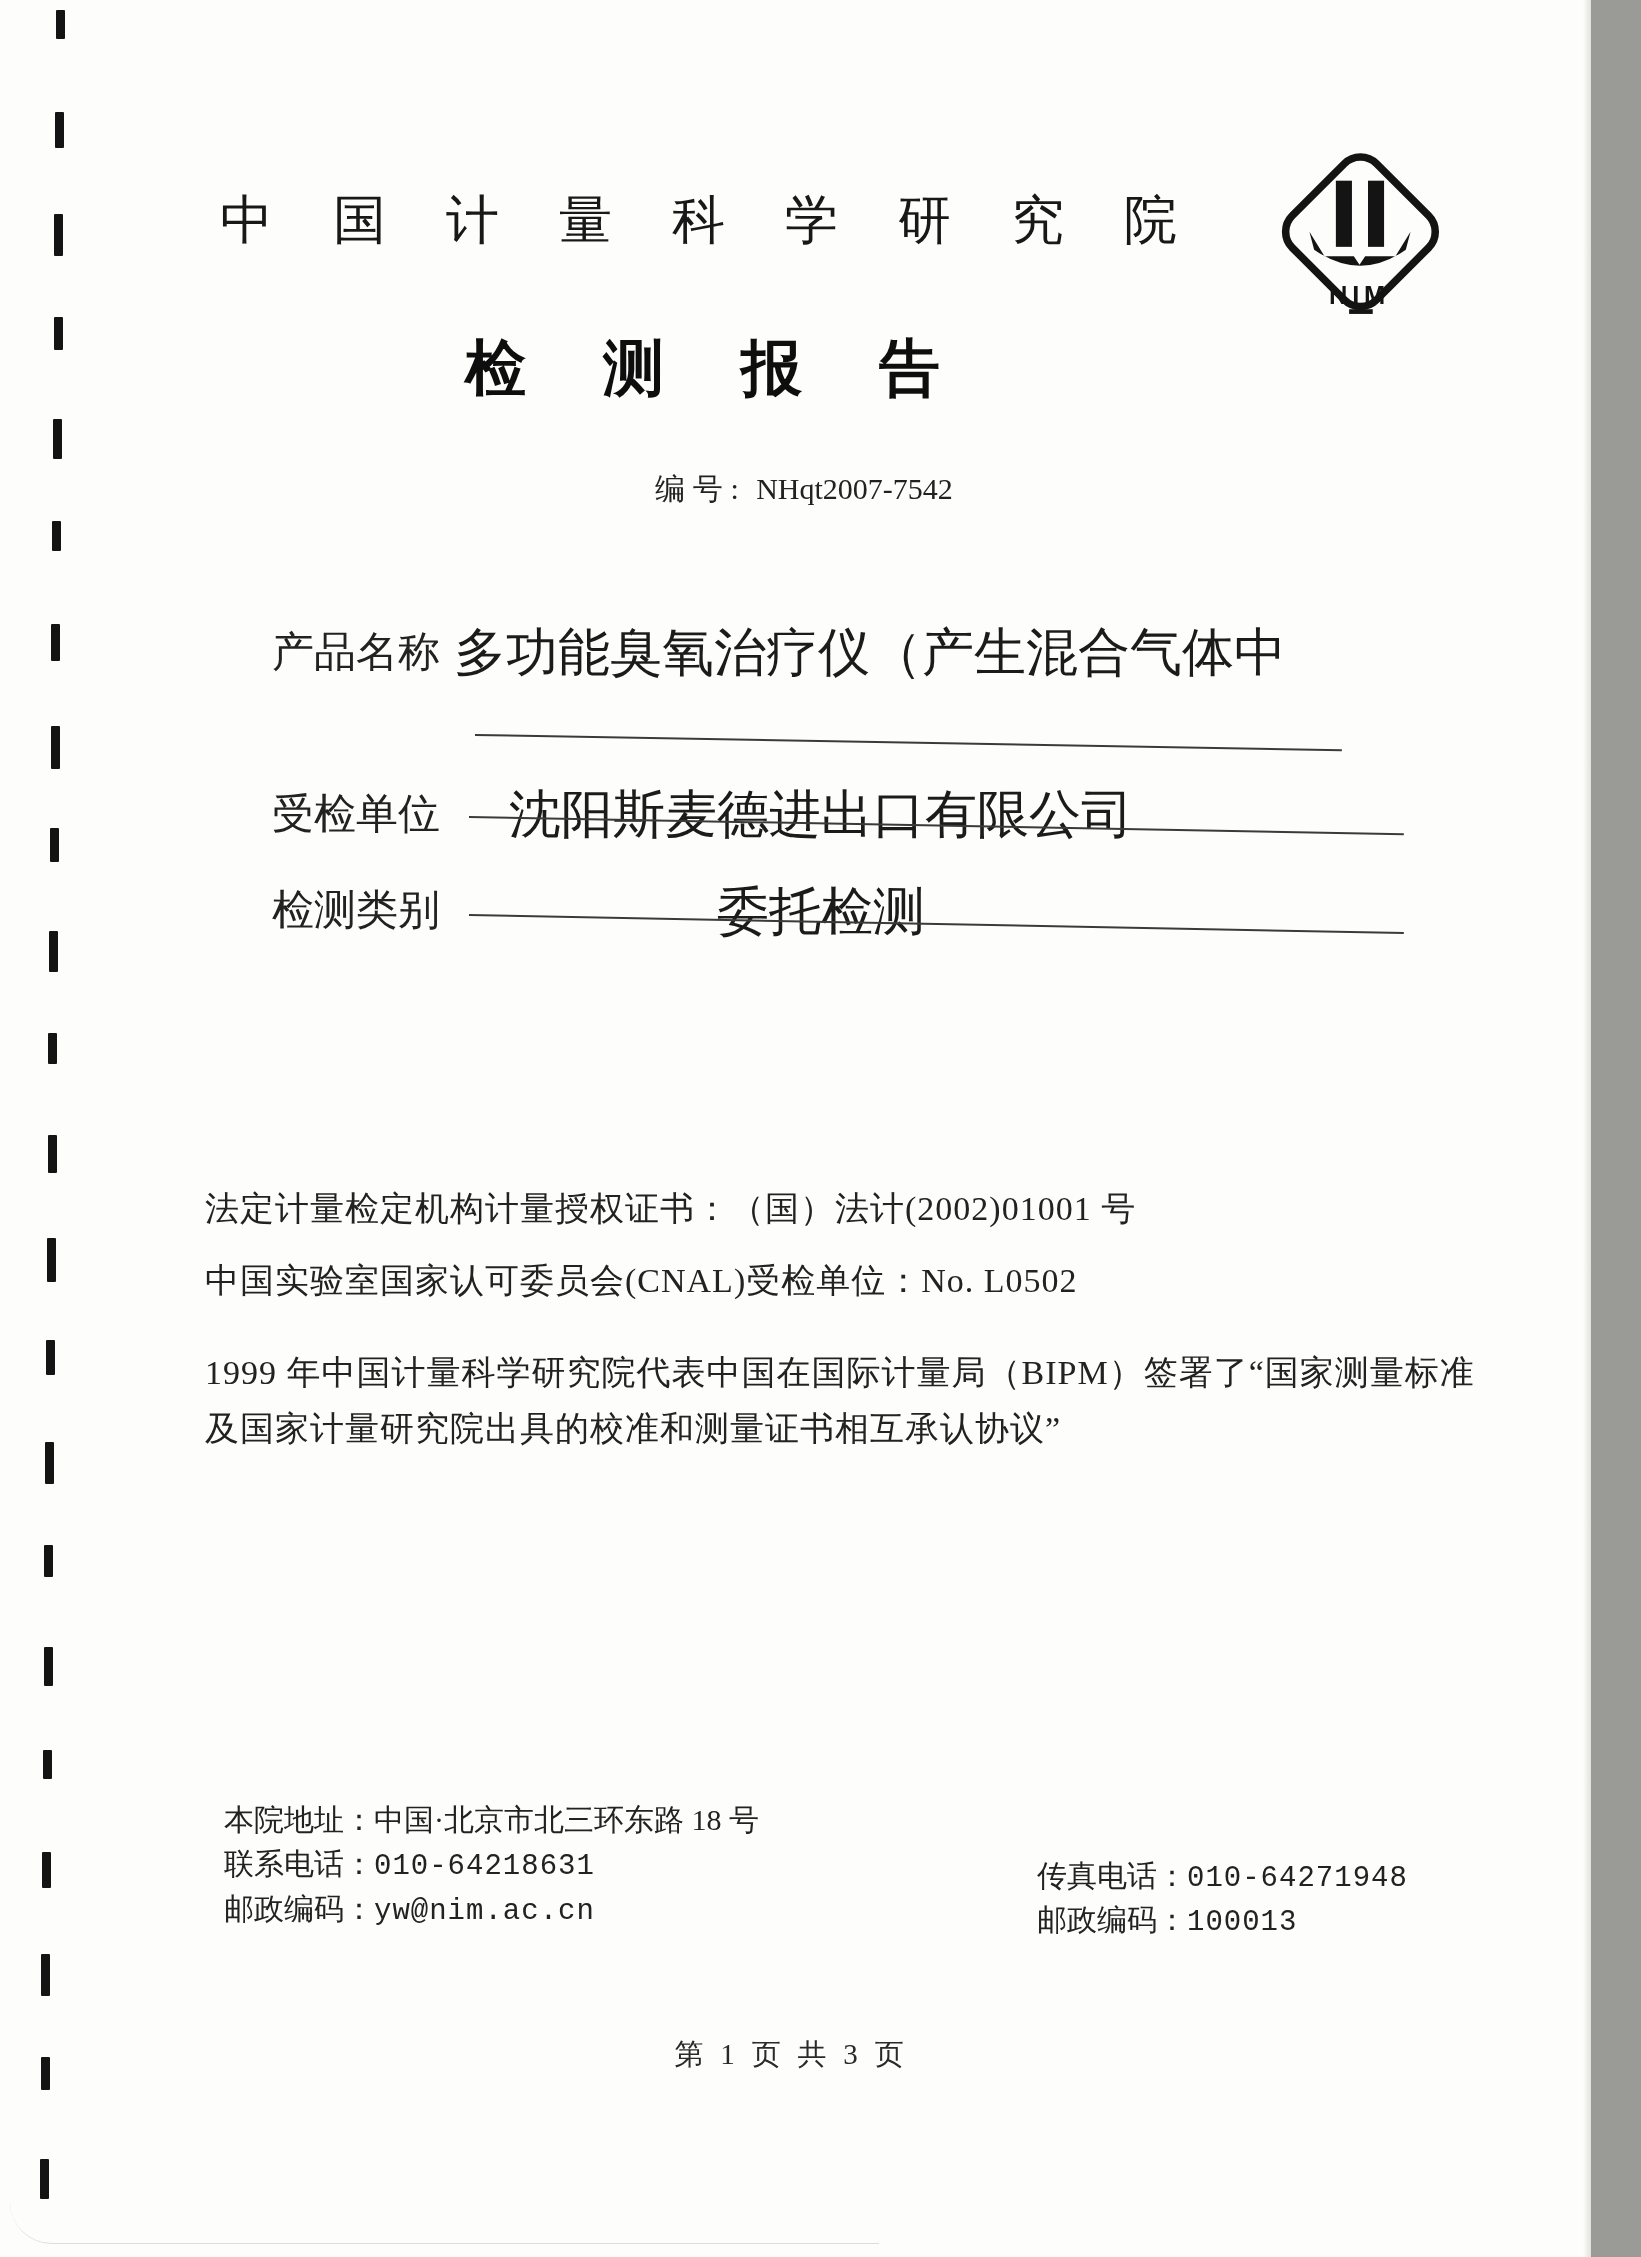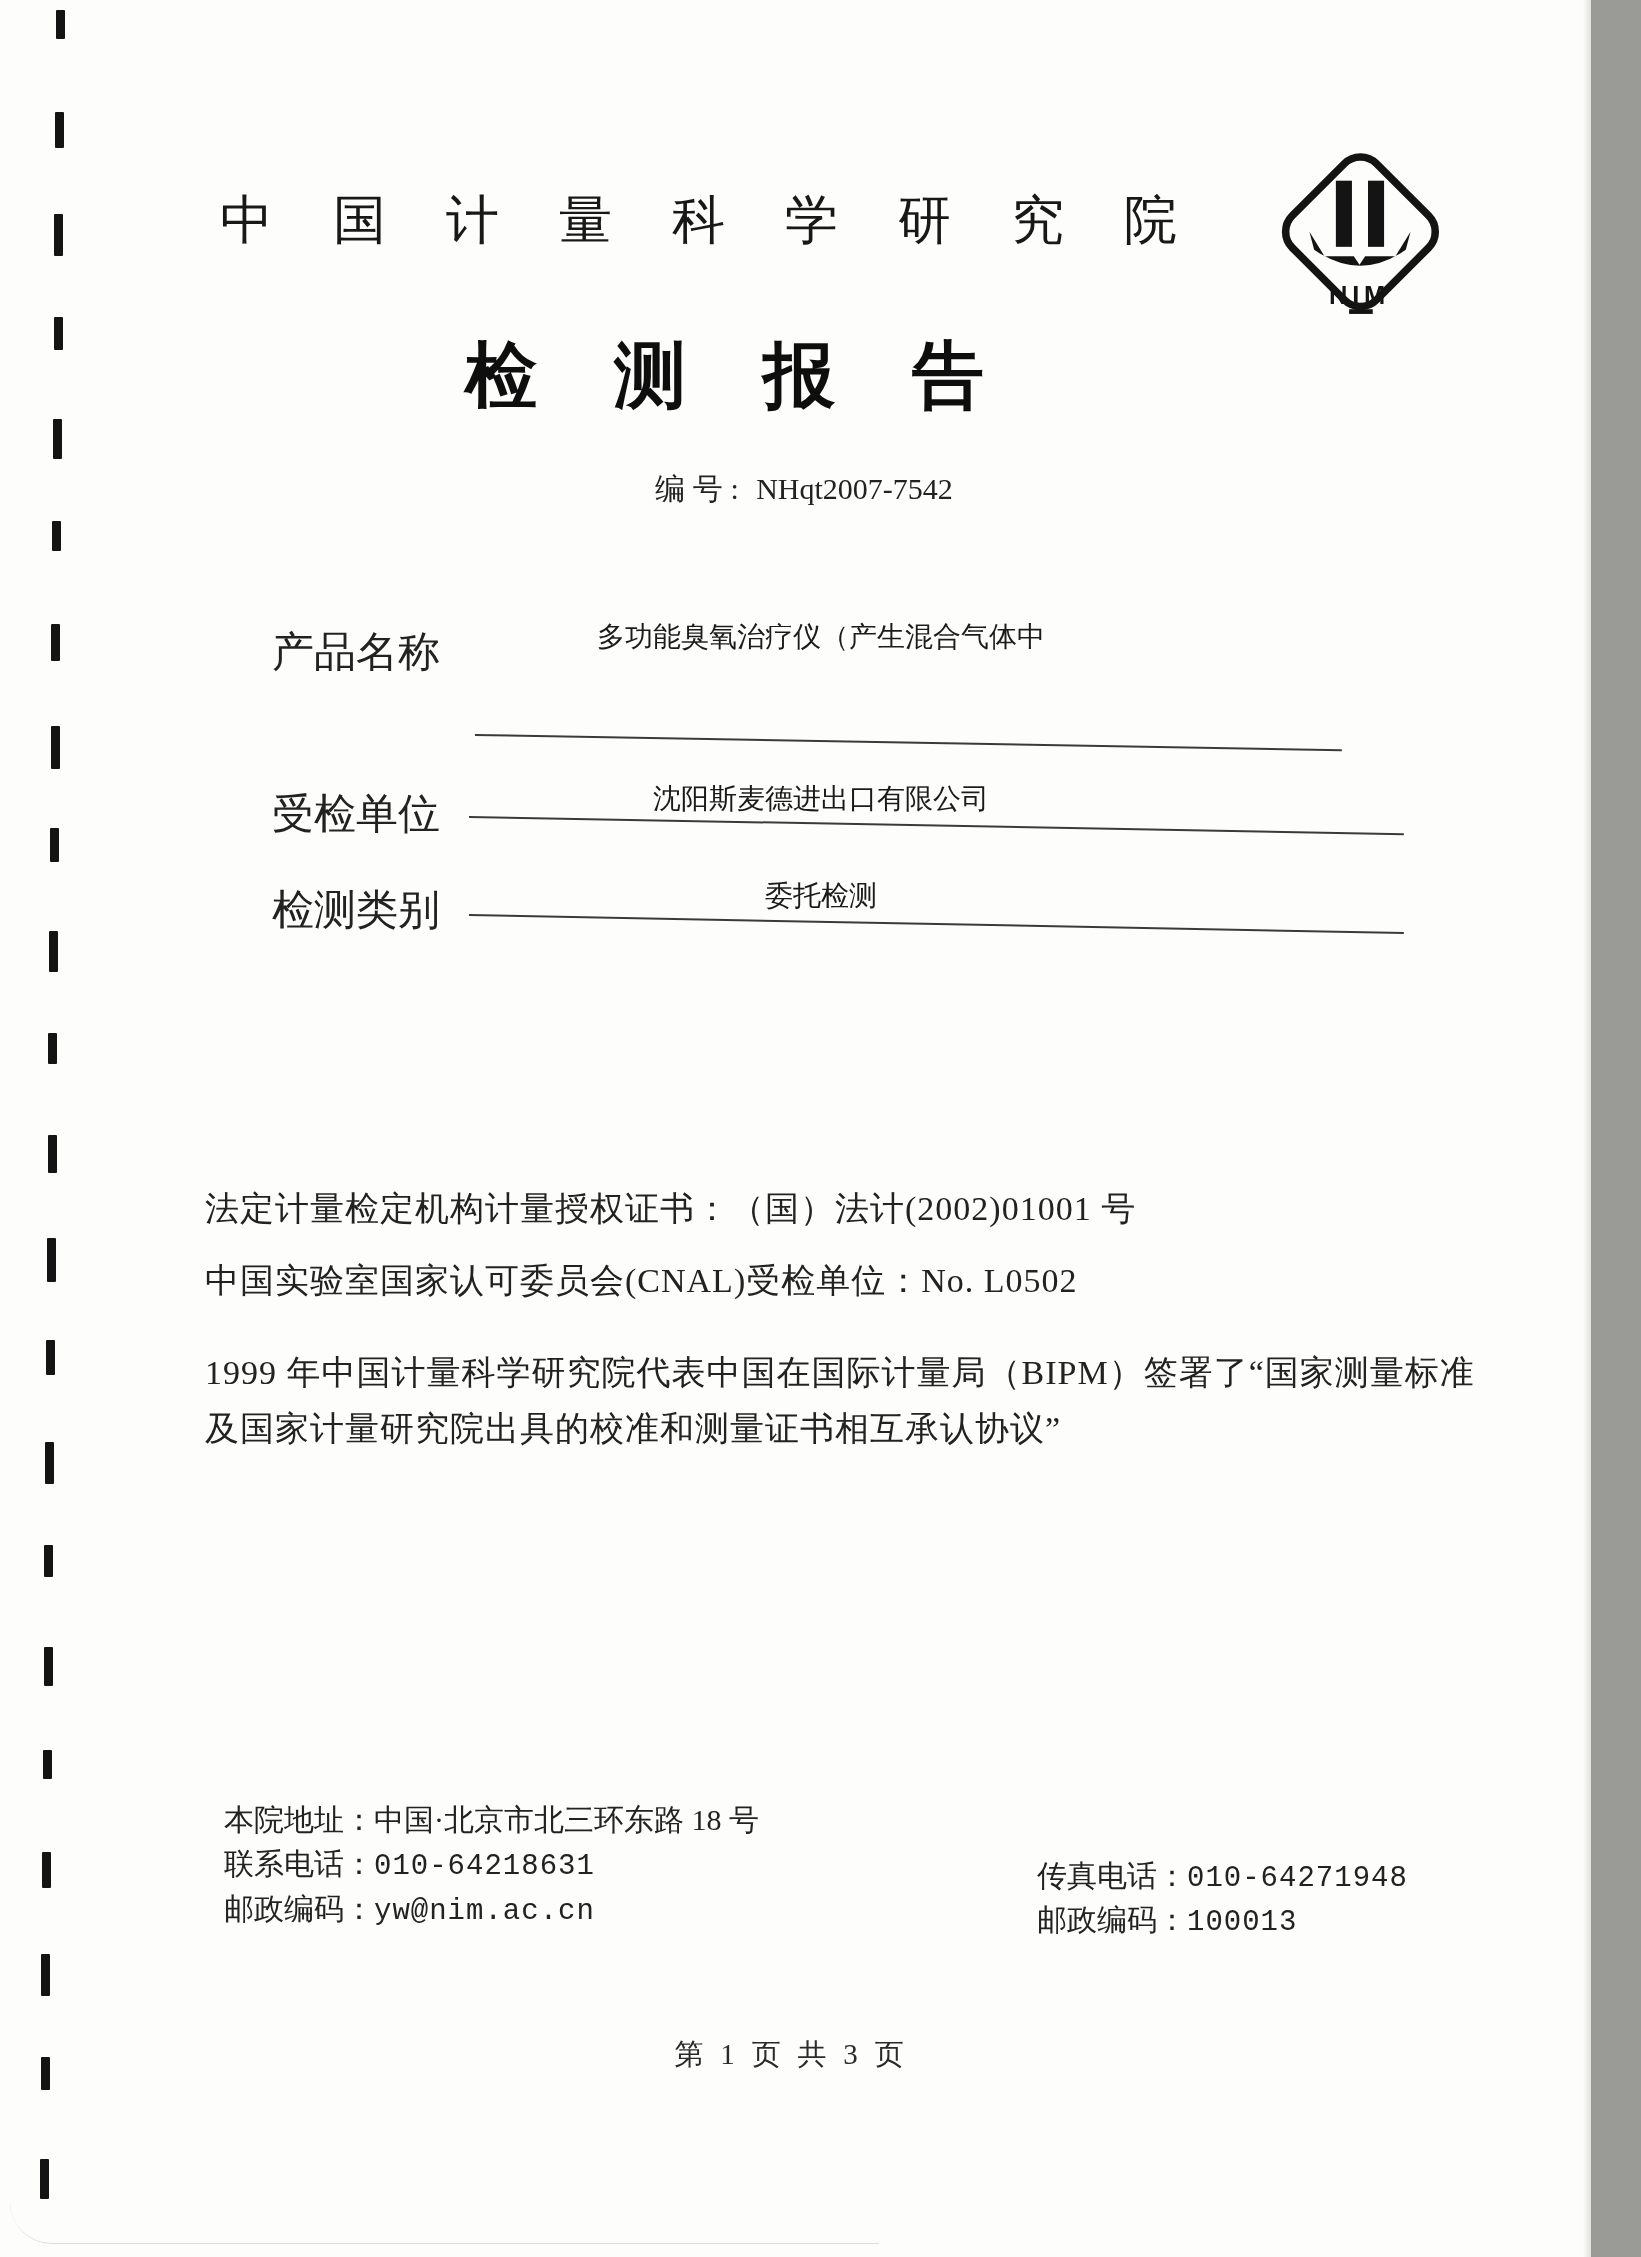--- a/index.html
+++ b/index.html
@@ -19,37 +19,37 @@
     top:185px;left:220px;
     font-size:53px;letter-spacing:60px;white-space:nowrap;
     color:#181818;
   }
   
   .logo{top:141px;left:1265px;width:189px;height:189px;}
   
   .report-title{
     top:328px;left:465px;
     font-family:"Liberation Sans","DejaVu Sans",sans-serif;
-    font-weight:700;font-size:72px;letter-spacing:77px;white-space:nowrap;
+    font-weight:700;font-size:61px;letter-spacing:77px;white-space:nowrap;
     color:#0e0e0e;
   }
   .report-no{
     top:469px;left:655px;font-size:30px;color:#222;white-space:nowrap;
   }
   .report-no .lbl{letter-spacing:7.7px;margin-right:9.7px;}
   
   .field-label{
     left:272px;
     font-family:"Liberation Sans","DejaVu Sans",sans-serif;
     font-size:42px;color:#222;white-space:nowrap;
   }
   .field-value{
     left:454px;width:734px;text-align:center;
     font-family:Liberation Serif, serif;
-    font-size:28px;color:#1b1b1b;white-space:nowrap;
+    font-size:52px;color:#1b1b1b;white-space:nowrap;
   }
   .rule{
     height:0;border-bottom:2.9px solid #3a3a3a;transform-origin:left center;
   }
   
   .para{
     left:205px;font-size:34px;color:#222;white-space:nowrap;letter-spacing:1px;
   }
   
   .contact-line{font-size:30px;color:#222;white-space:nowrap;}

